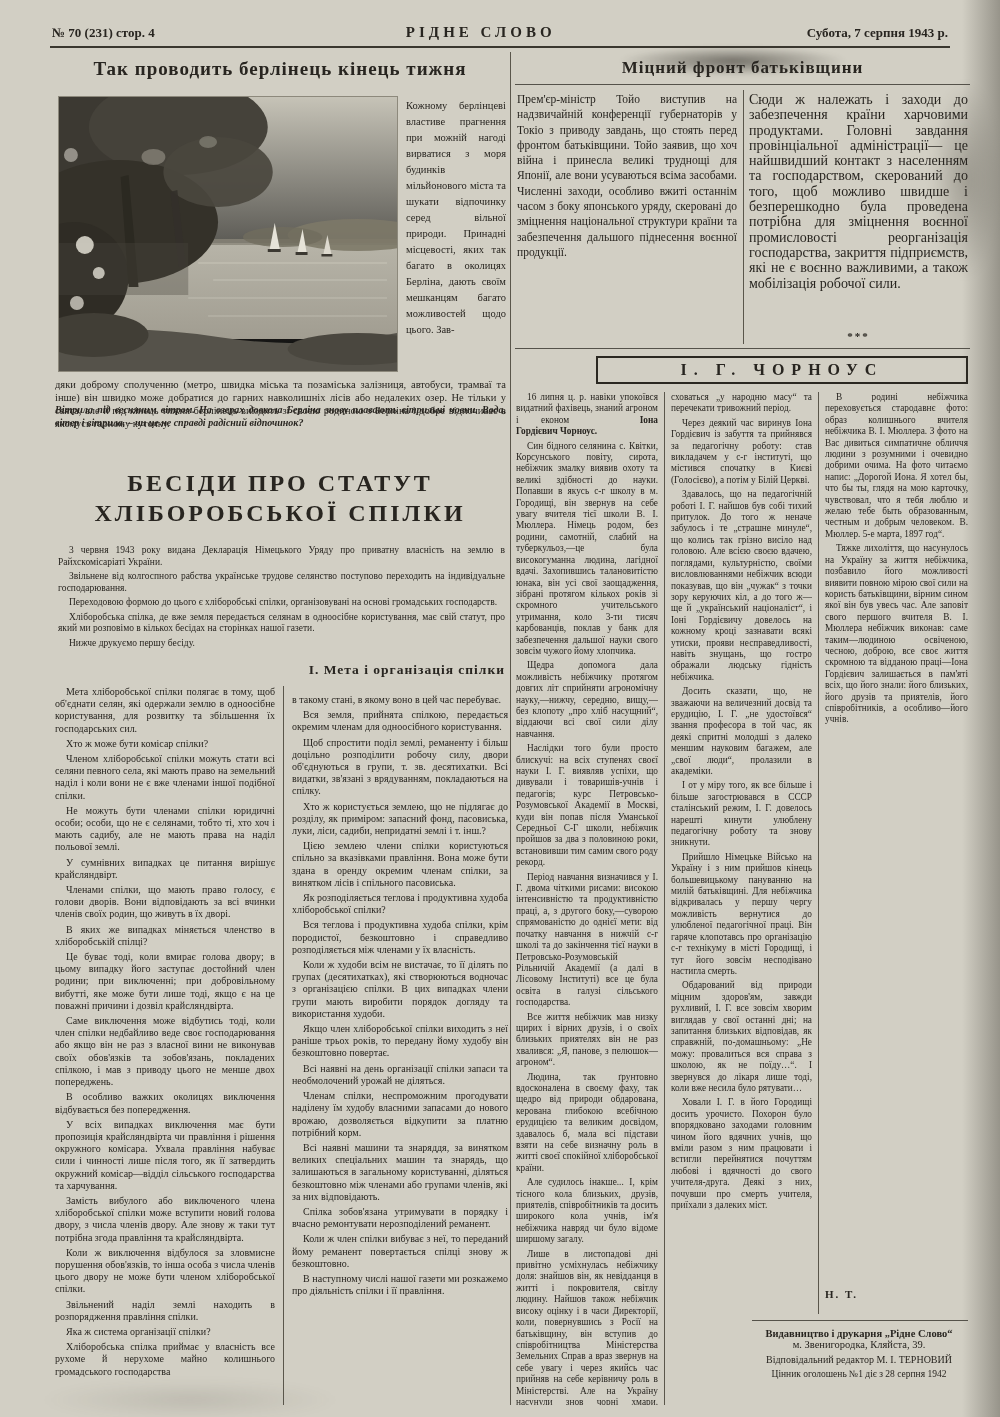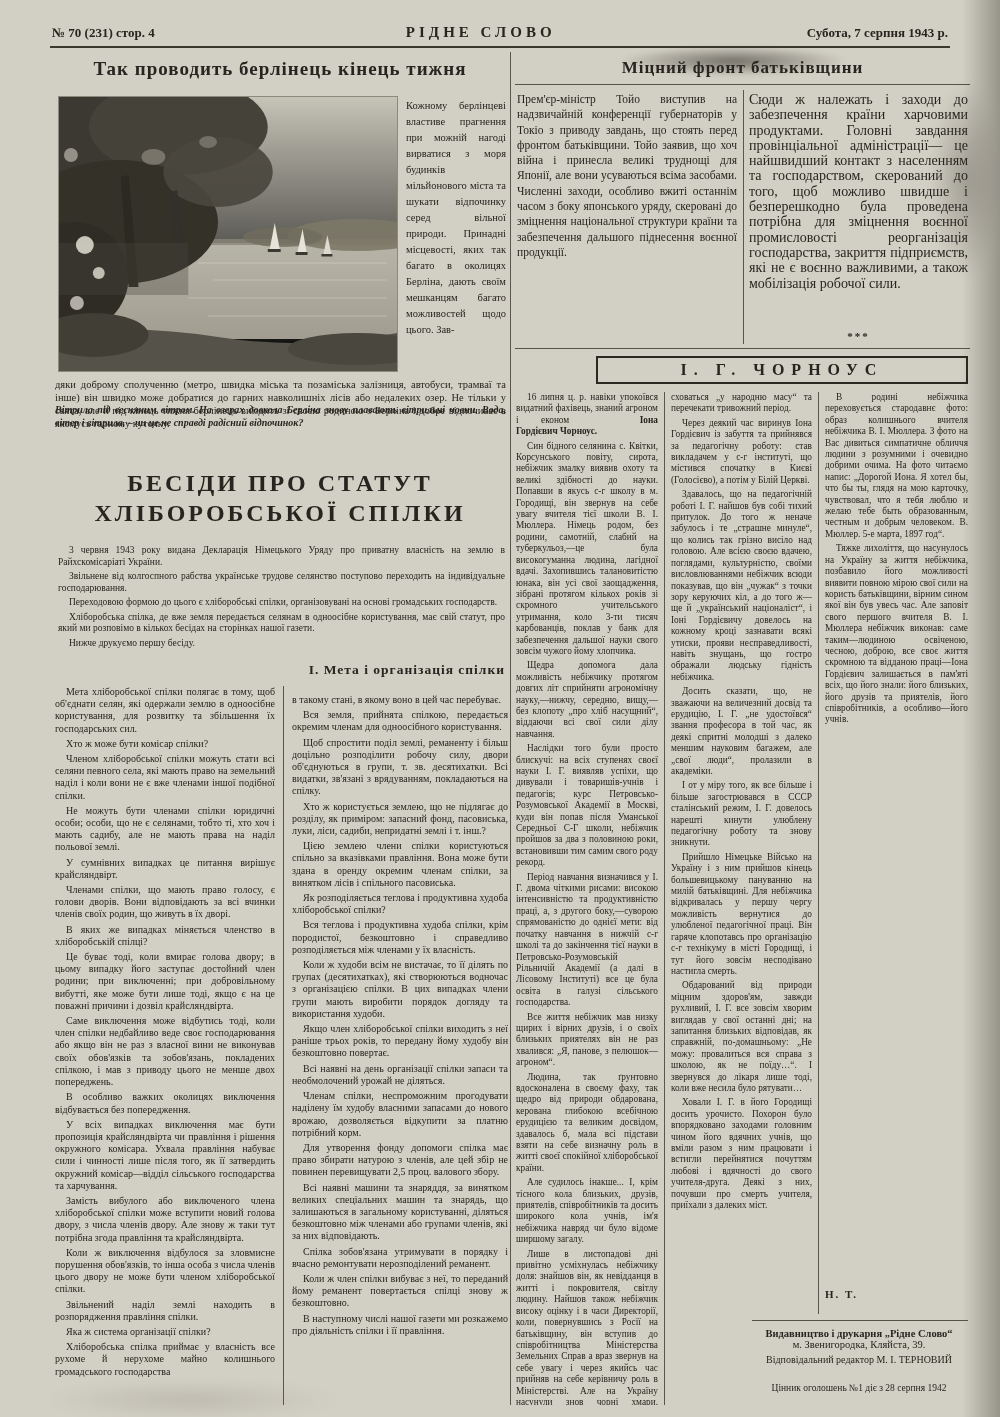--- a/index.html
+++ b/index.html
@@ -163,21 +163,20 @@
       <p>Вся земля, прийнята спілкою, передається окремим членам для одноосібного користування.</p>
       <p>Щоб спростити поділ землі, реманенту і більш доцільно розподілити робочу силу, двори об'єднуються в групи, т. зв. десятихатки. Всі видатки, зв'язані з врядуванням, покладаються на спілку.</p>
       <p>Хто ж користується землею, що не підлягає до розділу, як приміром: запасний фонд, пасовиська, луки, ліси, садиби, непридатні землі і т. інш.?</p>
       <p>Цією землею члени спілки користуються спільно за вказівками правління. Вона може бути здана в оренду окремим членам спілки, за винятком лісів і спільного пасовиська.</p>
       <p>Як розподіляється теглова і продуктивна худоба хліборобської спілки?</p>
       <p>Вся теглова і продуктивна худоба спілки, крім породистої, безкоштовно і справедливо розподіляється між членами у їх власність.</p>
       <p>Коли ж худоби всім не вистачає, то її ділять по групах (десятихатках), які створюються водночас з організацією спілки. В цих випадках члени групи мають виробити порядок догляду та використання худоби.</p>
       <p>Якщо член хліборобської спілки виходить з неї раніше трьох років, то передану йому худобу він безкоштовно повертає.</p>
       <p>Всі наявні на день організації спілки запаси та необмолочений урожай не діляться.</p>
       <p>Членам спілки, неспроможним прогодувати наділену їм худобу власними запасами до нового врожаю, дозволяється відкупити за платню потрібний корм.</p>
-      <p>Для утворення фонду допомоги спілка має право збирати натурою з членів, але цей збір не повинен перевищувати 2,5 проц. валового збору.</p>
       <p>Всі наявні машини та знаряддя, за винятком великих спеціальних машин та знарядь, що залишаються в загальному користуванні, діляться безкоштовно між членами або групами членів, які за них відповідають.</p>
       <p>Спілка зобов'язана утримувати в порядку і вчасно ремонтувати нерозподілений реманент.</p>
       <p>Коли ж член спілки вибуває з неї, то переданий йому реманент повертається спілці знову ж безкоштовно.</p>
       <p>В наступному числі нашої газети ми розкажемо про діяльність спілки і її правління.</p>
     </div>
 
   <div class="abs headline" style="left:515px;top:58px;width:455px;font-size:17px;">Міцний фронт батьківщини</div>
   <div class="abs ruleh thin" style="left:515px;top:84px;width:455px;"></div>
 
   <div class="abs rulev" style="left:743px;top:90px;height:254px;"></div>
@@ -216,16 +215,16 @@
       <p>В родині небіжчика переховується стародавнє фото: образ колишнього вчителя небіжчика В. І. Мюллера. З фото на Вас дивиться симпатичне обличчя людини з розумними і очевидно добрими очима. На фото читаємо напис: „Дорогой Иона. Я хотел бы, что бы ты, глядя на мою карточку, чувствовал, что я тебя люблю и желаю тебе быть образованным, честным и добрым человеком. В. Мюллер. 5-е марта, 1897 год“.</p>
       <p>Тяжке лихоліття, що насунулось на Україну за життя небіжчика, позбавило його можливості виявити повною мірою свої сили на користь батьківщини, вірним сином якої він був увесь час. Але заповіт свого першого вчителя В. І. Мюллера небіжчик виконав: саме таким—людиною освіченою, чесною, доброю, все своє життя скромною та відданою праці—Іона Гордієвич залишається в пам'яті всіх, що його знали: його близьких, його друзів та приятелів, його співробітників, а особливо—його учнів.</p>
     </div>
   <div class="abs" style="left:825px;top:1288px;width:143px;text-align:left;font-weight:bold;font-size:11px;letter-spacing:2px;">Н. Т.</div>
 
   <div class="abs ruleh thin" style="left:752px;top:1320px;width:216px;"></div>
   <div class="abs" style="left:748px;top:1328px;width:222px;text-align:center;">
     <div style="font-size:10.5px;font-weight:bold;">Видавництво і друкарня „Рідне Слово“</div>
     <div style="font-size:10.5px;">м. Звенигородка, Кляйста, 39.</div>
     <div style="font-size:10px;margin-top:4px;">Відповідальний редактор М. І. ТЕРНОВИЙ</div>
-    <div style="font-size:9.5px;margin-top:18px;">Цінник оголошень №1 діє з 28 серпня 1942</div>
+    <div style="font-size:9.5px;margin-top:4px;">Цінник оголошень №1 діє з 28 серпня 1942</div>
   </div>
 
 </div>
 
 </body></html>

